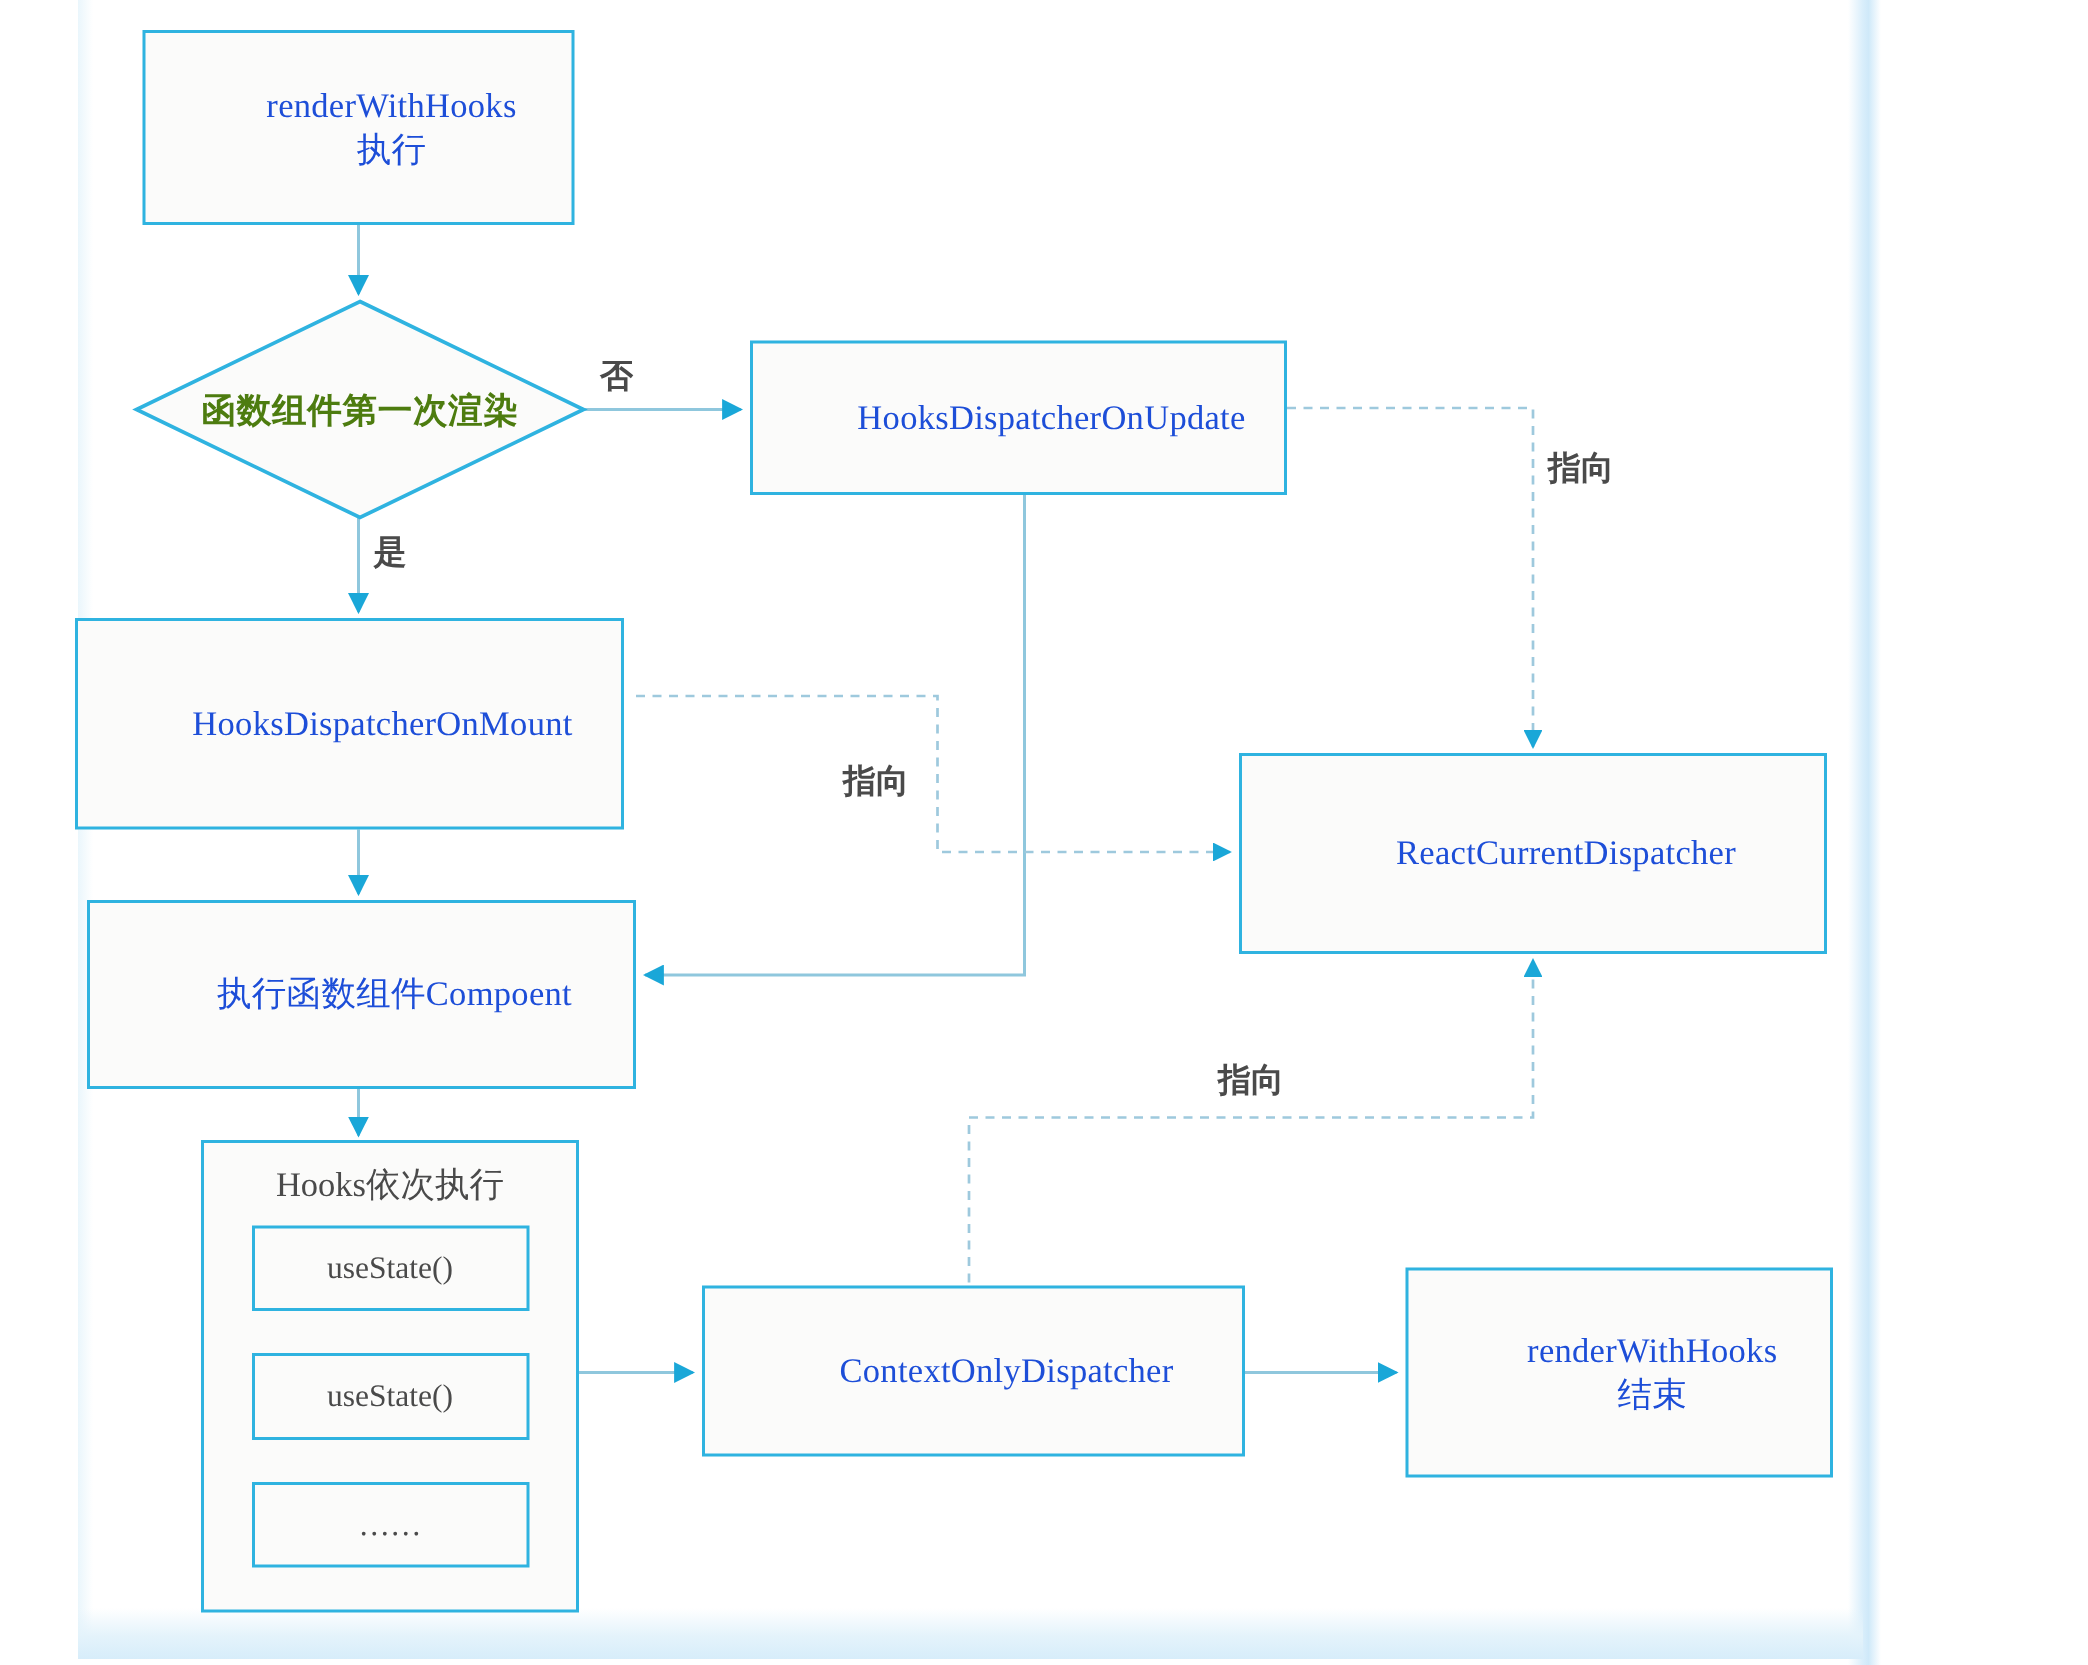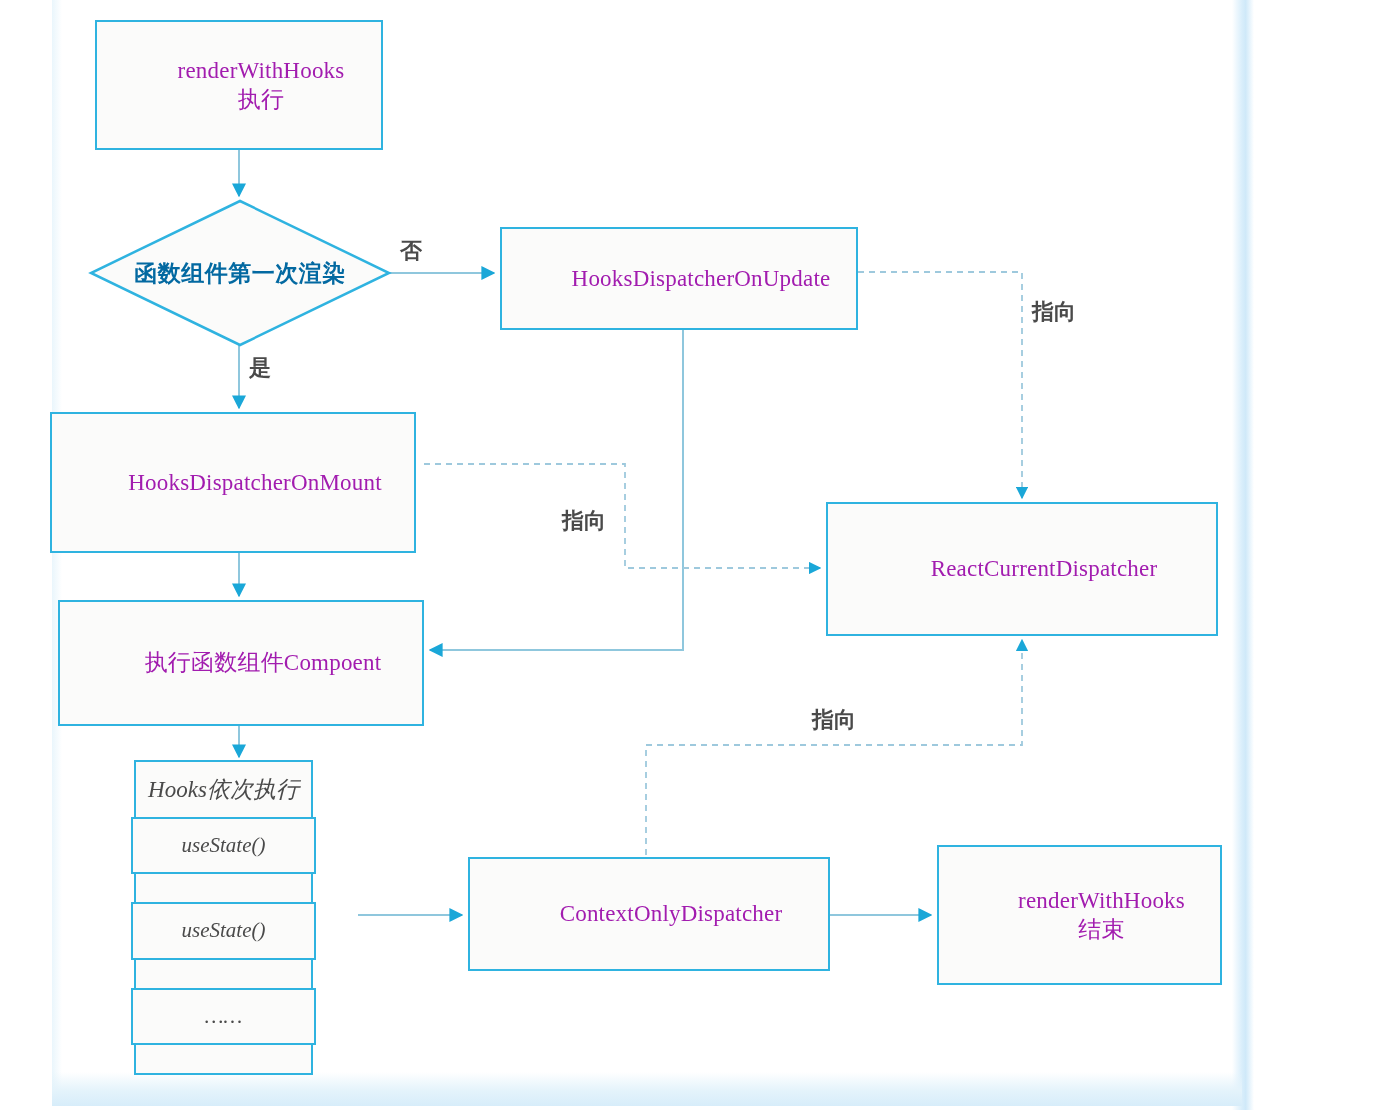--- a/index.html
+++ b/index.html
@@ -36,36 +36,36 @@
 
   .node {
     position: absolute;
     border: 2.5px solid #2fb3e0;
     background: #fbfbfa;
     display: flex;
     flex-direction: column;
     align-items: center;
     justify-content: center;
     text-align: center;
-    color: #a21caf;
+    color: #1d4ed8;
     font-size: 23px;
     line-height: 1.28;
     letter-spacing: 0.2px;
     white-space: pre-line;
     padding-left: 44px;
   }
   .node .ln { display: block; }
 
   .diamond {
     position: absolute;
     display: flex; align-items: center; justify-content: center;
   }
   .diamond .dlabel {
     position: relative; z-index: 2;
-    color: #0369a1; font-size: 23px; letter-spacing: 0.5px;
+    color: #4d7c0f; font-size: 23px; letter-spacing: 0.5px;
     font-family: Liberation Serif, serif;
     font-weight: 600;
   }
 
   .hooks-group {
     position: absolute;
     border: 2.5px solid #2fb3e0;
     background: #fbfbfa;
     display: flex; flex-direction: column; align-items: center;
     padding-top: 12px;
@@ -174,21 +174,21 @@
 
   <div class="node" style="left:468px; top:857px; width:362px; height:114px;">
     <span class="ln">ContextOnlyDispatcher</span>
   </div>
 
   <div class="node" style="left:937px; top:845px; width:285px; height:140px;">
     <span class="ln">renderWithHooks</span>
     <span class="ln">结束</span>
   </div>
 
-  <div class="hooks-group" style="left:134px; top:760px; width:179px; height:315px;font-style:italic;">
+  <div class="hooks-group" style="left:134px; top:760px; width:252px; height:315px;">
     <div class="hooks-title">Hooks依次执行</div>
     <div class="hook-item">
       <span>useState()</span>
     </div>
     <div class="hook-item">
       <span>useState()</span>
     </div>
     <div class="hook-item">
       <span>……</span>
     </div>

